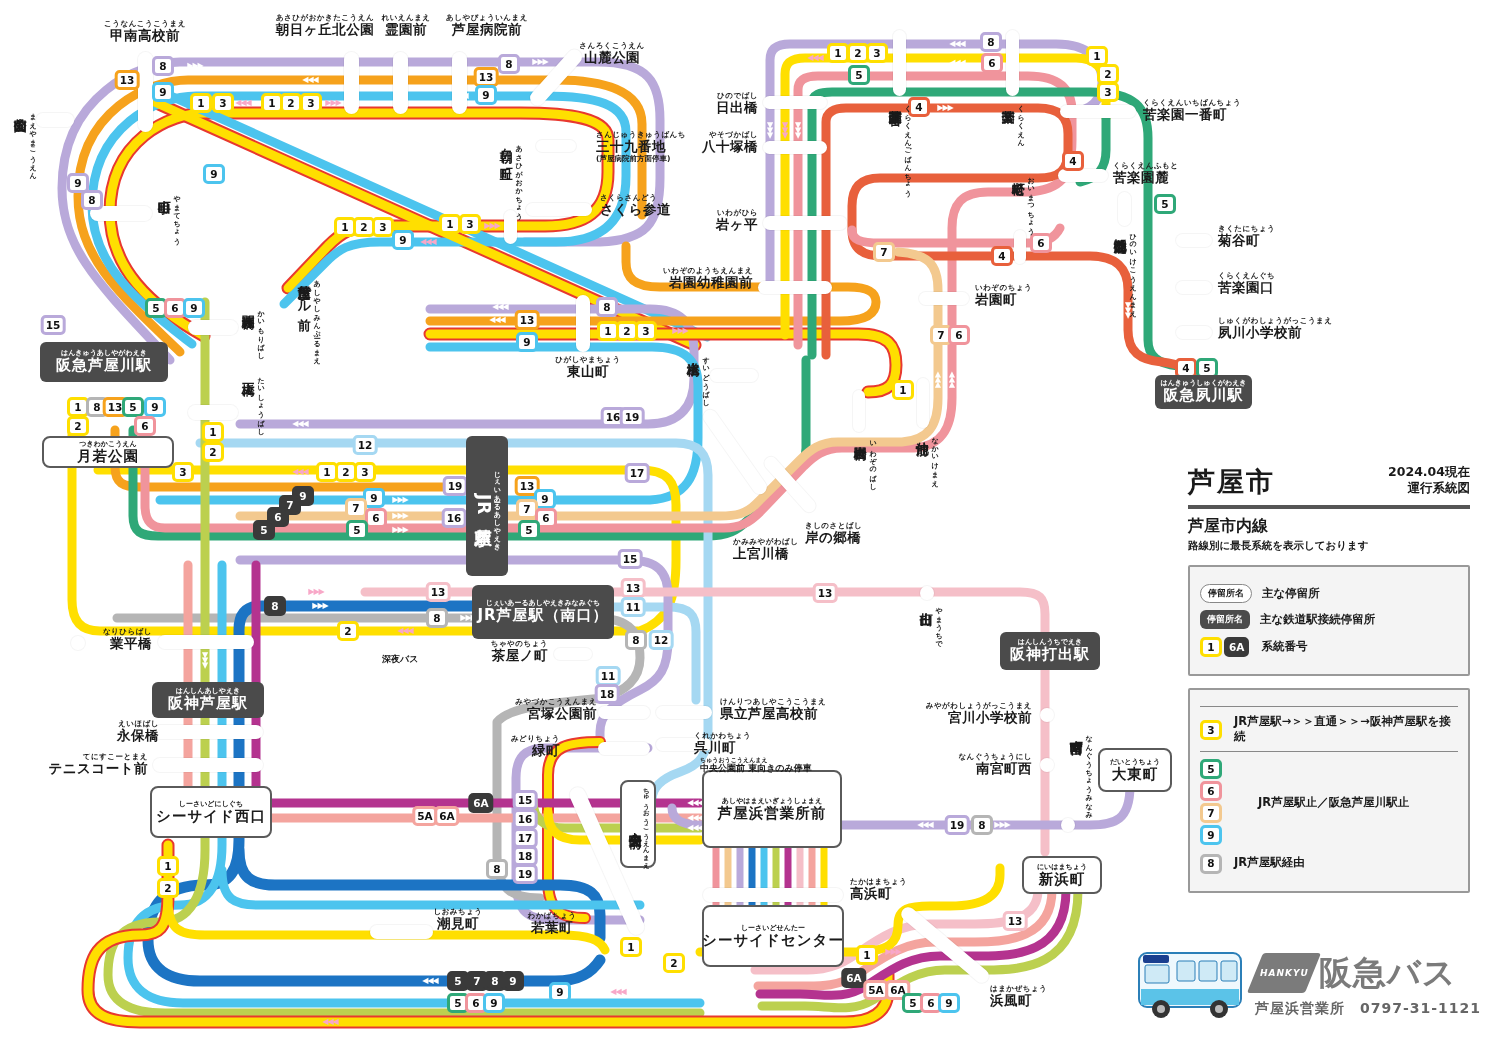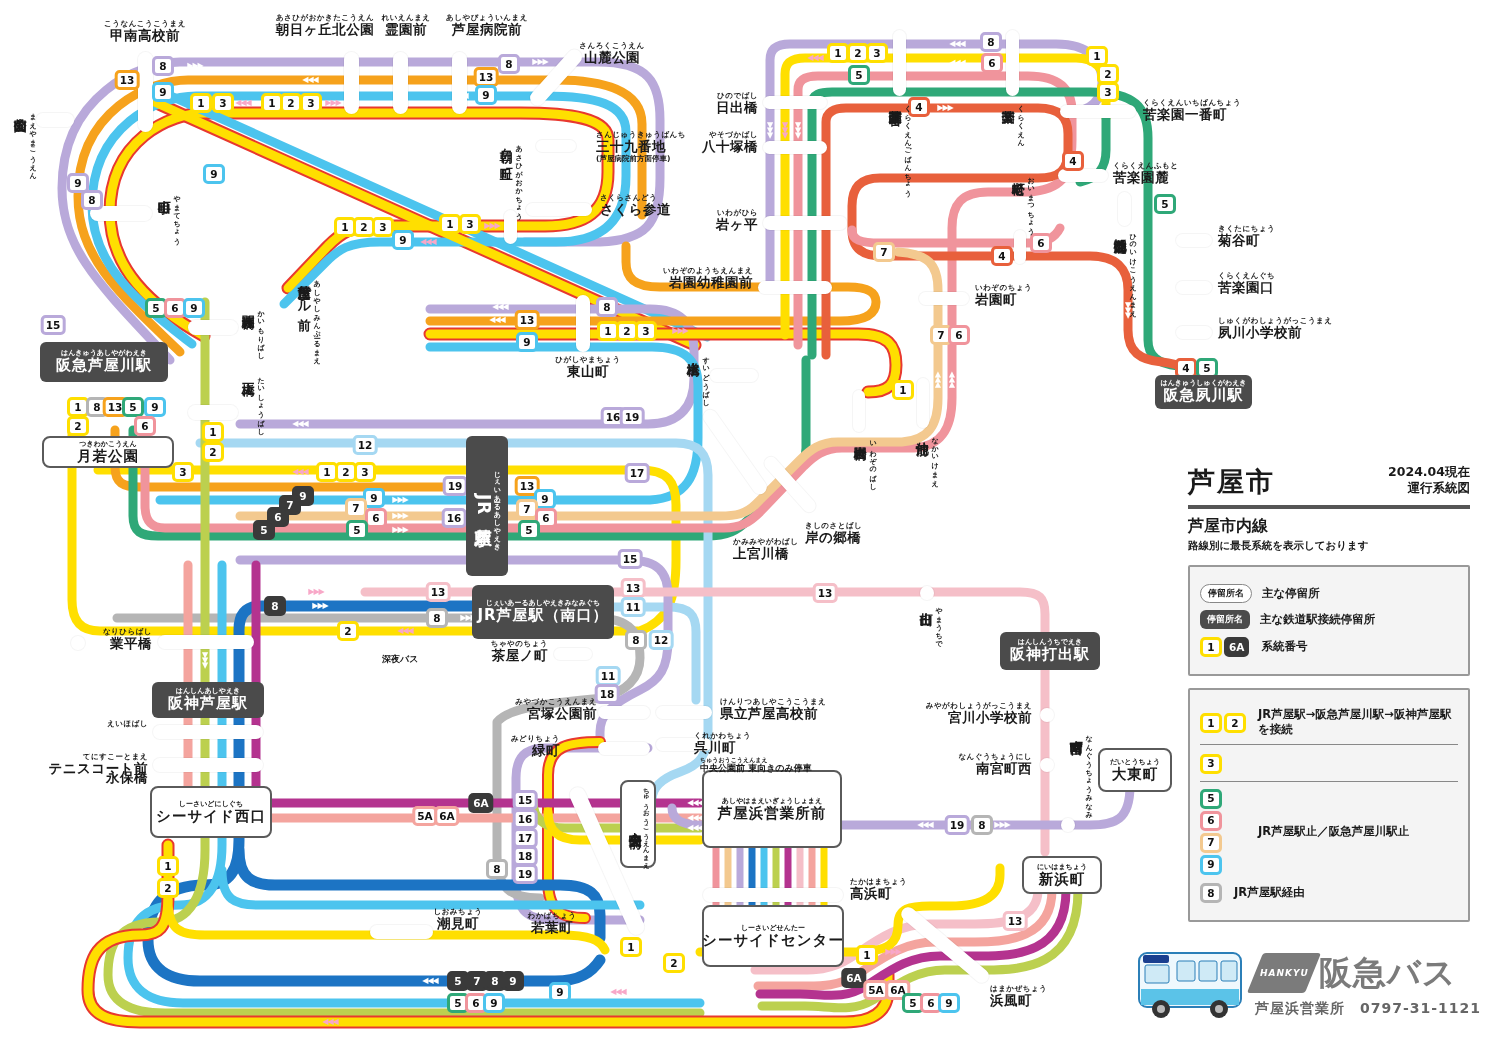--- a/index.html
+++ b/index.html
@@ -319,21 +319,21 @@
         <span class="f">かいもりばし</span>
       </div>
       <div class="stop v" style="left: 252px; top: 372px; z-index: 7; transform: translateX(-50%);">
         <span class="n">大正橋</span>
         <span class="f">たいしょうばし</span>
       </div>
       <div class="stop ar" style="left: 152px; top: 628px; z-index: 7; transform: translateX(-100%);">
         <span class="f">なりひらばし</span>
         <span class="n">業平橋</span>
       </div>
-      <div class="stop ar" style="left: 148px; top: 720px; z-index: 7; transform: translateX(-100%); gap: 42px;">
+      <div class="stop ar" style="left: 159px; top: 720px; z-index: 7; transform: translateX(-100%);">
         <span class="f">えいほばし</span>
         <span class="n">永保橋</span>
       </div>
       <div class="stop ar" style="left: 148px; top: 753px; z-index: 7; transform: translateX(-100%);">
         <span class="f">てにすこーとまえ</span>
         <span class="n">テニスコート前</span>
       </div>
       <div class="stop" style="left: 458px; top: 908px; z-index: 7; transform: translateX(-50%);">
         <span class="f">しおみちょう</span>
         <span class="n">潮見町</span>
@@ -636,27 +636,24 @@
         <span class="lgtx">主な鉄道駅接続停留所</span>
       </div>
       <div class="lgrow" id="legend-num-row">
         <span id="legend-num-badges"><div class="badge lgb" style="border-color: rgb(255, 223, 0);">1</div><div class="badge k lgb">6A</div></span>
         <span class="lgtx">系統番号</span>
       </div>
     </div>
 
     <div class="lgbox">
       <div id="legend-route-rows">
-          <div class="lgrow">
-            <span><div class="badge lgb" style="border-color: rgb(255, 223, 0);">1</div><div class="badge lgb" style="border-color: rgb(255, 223, 0);">2</div></span>
-            <span class="lgtx" style="flex: 1 1 0%;">JR芦屋駅→阪急芦屋川駅→阪神芦屋駅を接続</span>
-          </div>
           <div class="lgsep"></div>
           <div class="lgrow">
             <span><div class="badge lgb" style="border-color: rgb(255, 223, 0);">3</div></span>
+            <span class="lgtx" style="flex: 1 1 0%;">JR芦屋駅→＞＞直通＞＞→阪神芦屋駅を接続</span>
           </div>
           <div class="lgsep"></div>
           <div class="lgrow">
             <span class="bgrid">
               <div class="badge lgb" style="border-color: rgb(47, 168, 120);">5</div>
               <div class="badge lgb" style="border-color: rgb(240, 148, 156);">6</div>
               <div class="badge lgb" style="border-color: rgb(243, 201, 143);">7</div>
               <div class="badge lgb" style="border-color: rgb(76, 196, 238);">9</div>
             </span>
             <span class="lgtx" style="flex: 1 1 0%;">JR芦屋駅止／阪急芦屋川駅止</span>

